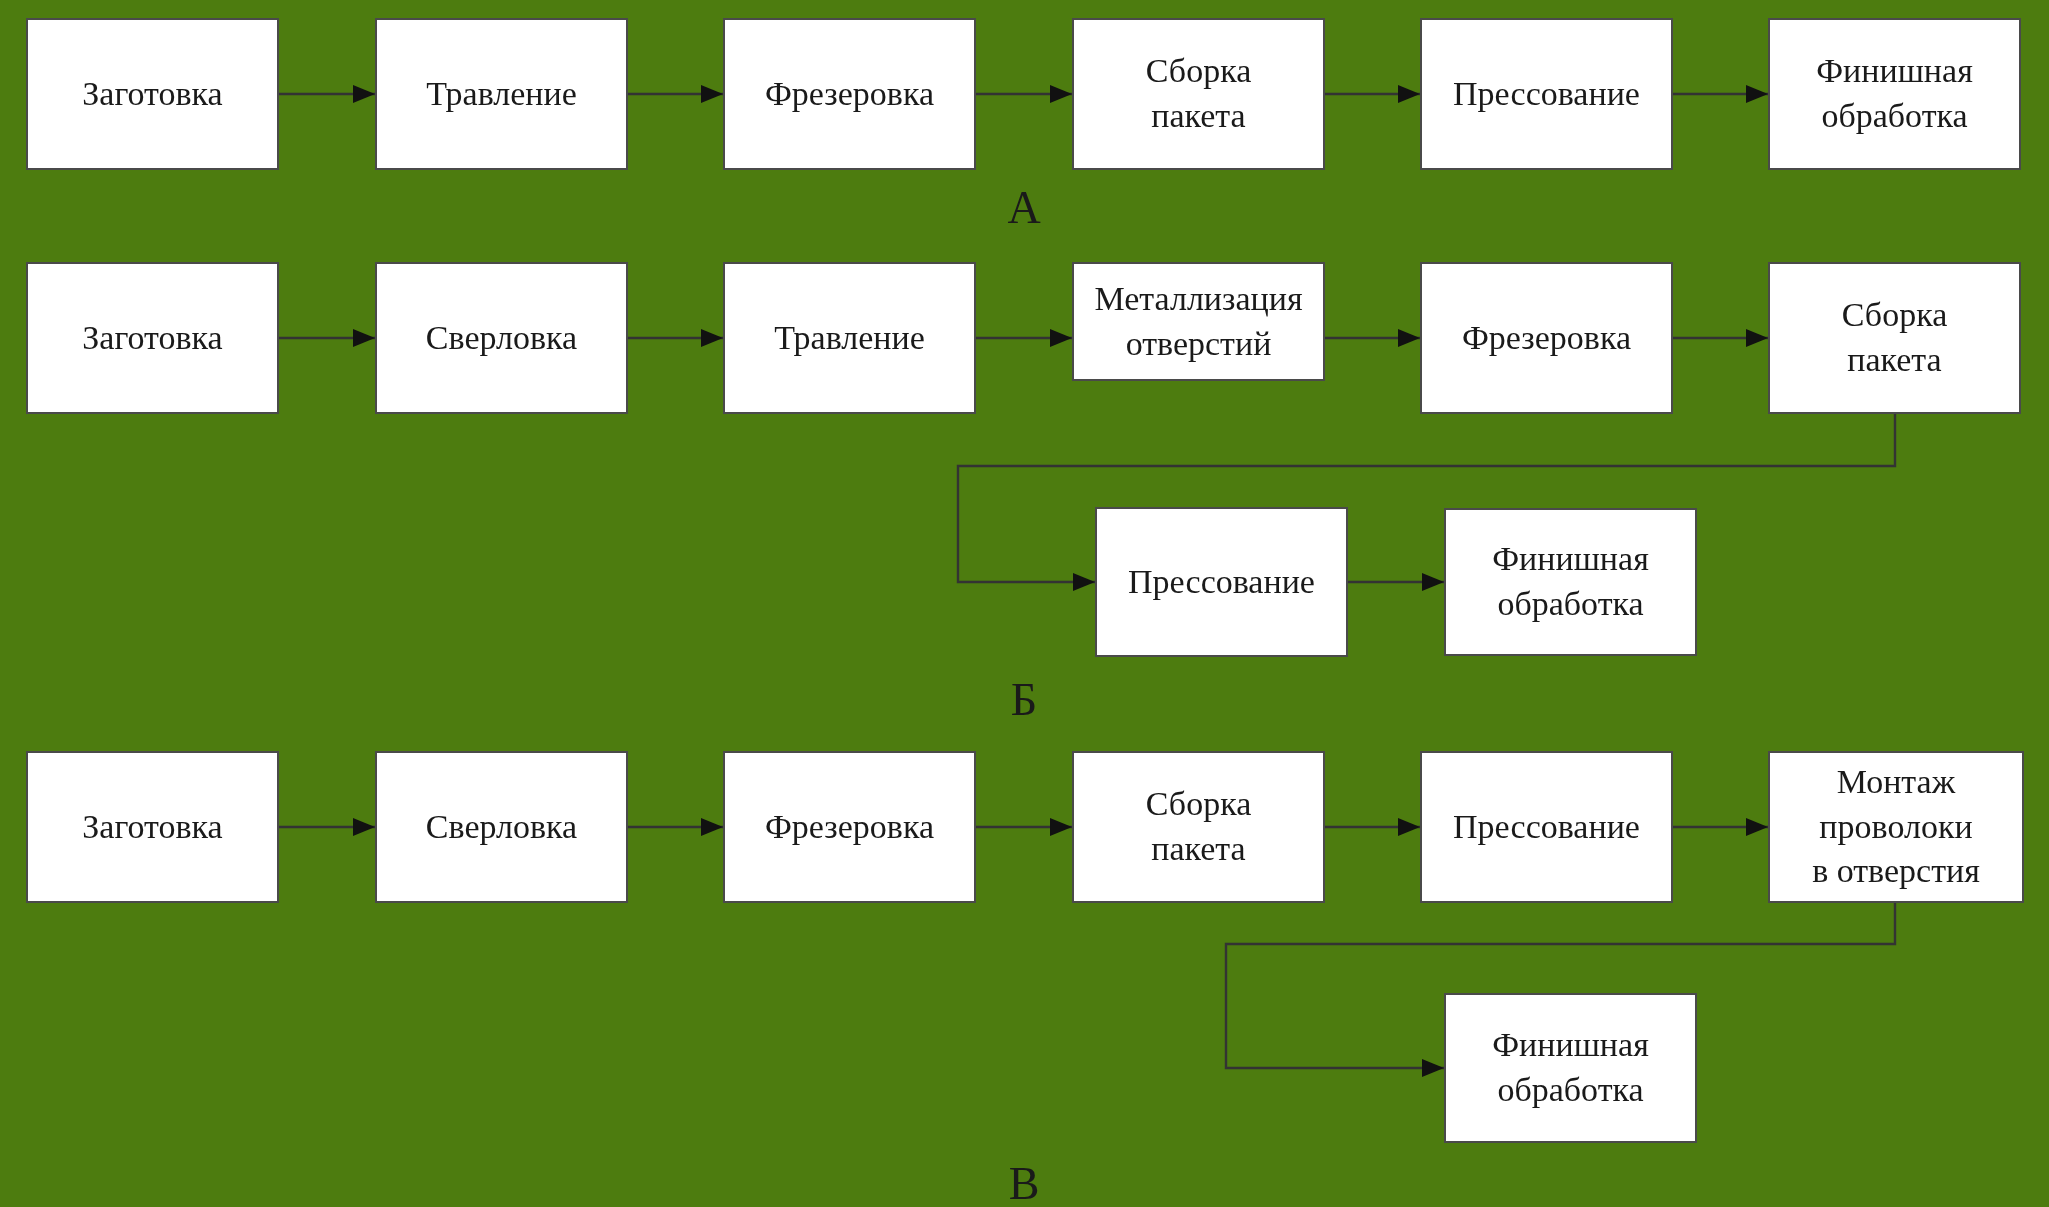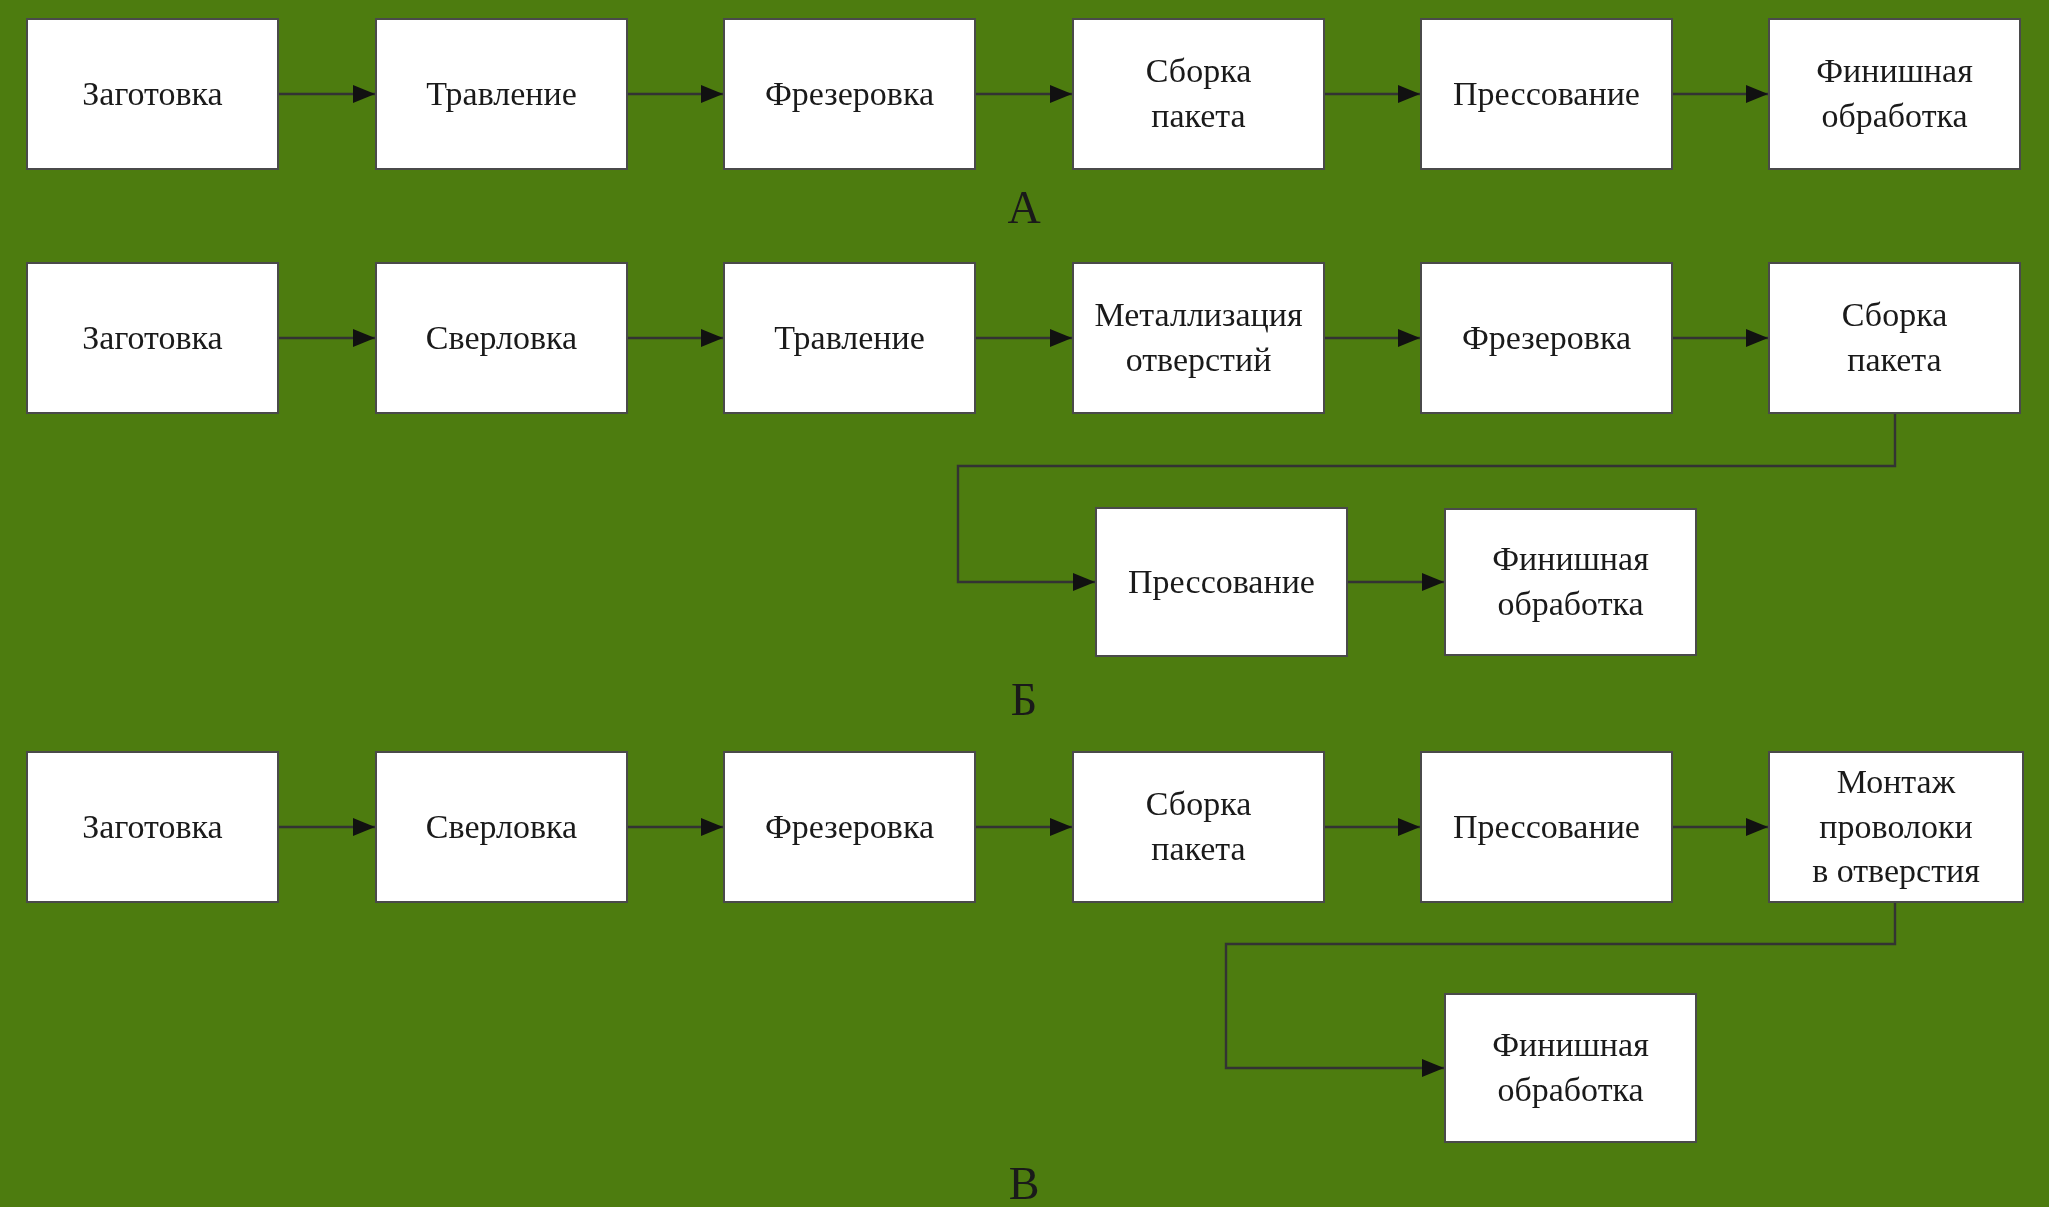--- a/index.html
+++ b/index.html
@@ -82,21 +82,21 @@
     <div class="pbox" style="left:1420px;top:18px; width:253px; height:152px;">Прессование</div>
     <div class="pbox" style="left:1768px;top:18px; width:253px; height:152px;">Финишная
 обработка</div>
     <div class="diagram-label" style="left:1024px; top:208px;">А</div>
   </div>
 
   <div>
     <div class="pbox" style="left:26px;  top:262px; width:253px; height:152px;">Заготовка</div>
     <div class="pbox" style="left:375px; top:262px; width:253px; height:152px;">Сверловка</div>
     <div class="pbox" style="left:723px; top:262px; width:253px; height:152px;">Травление</div>
-    <div class="pbox" style="left:1072px;top:262px; width:253px; height:152px;">Металлизация
+    <div class="pbox" style="left:1072px;top:262px; width:253px; height:119px;">Металлизация
 отверстий</div>
     <div class="pbox" style="left:1420px;top:262px; width:253px; height:152px;">Фрезеровка</div>
     <div class="pbox" style="left:1768px;top:262px; width:253px; height:152px;">Сборка
 пакета</div>
     <div class="pbox" style="left:1095px;top:507px; width:253px; height:150px;">Прессование</div>
     <div class="pbox" style="left:1444px;top:508px; width:253px; height:148px;">Финишная
 обработка</div>
     <div class="diagram-label" style="left:1024px; top:700px;">Б</div>
   </div>
 

